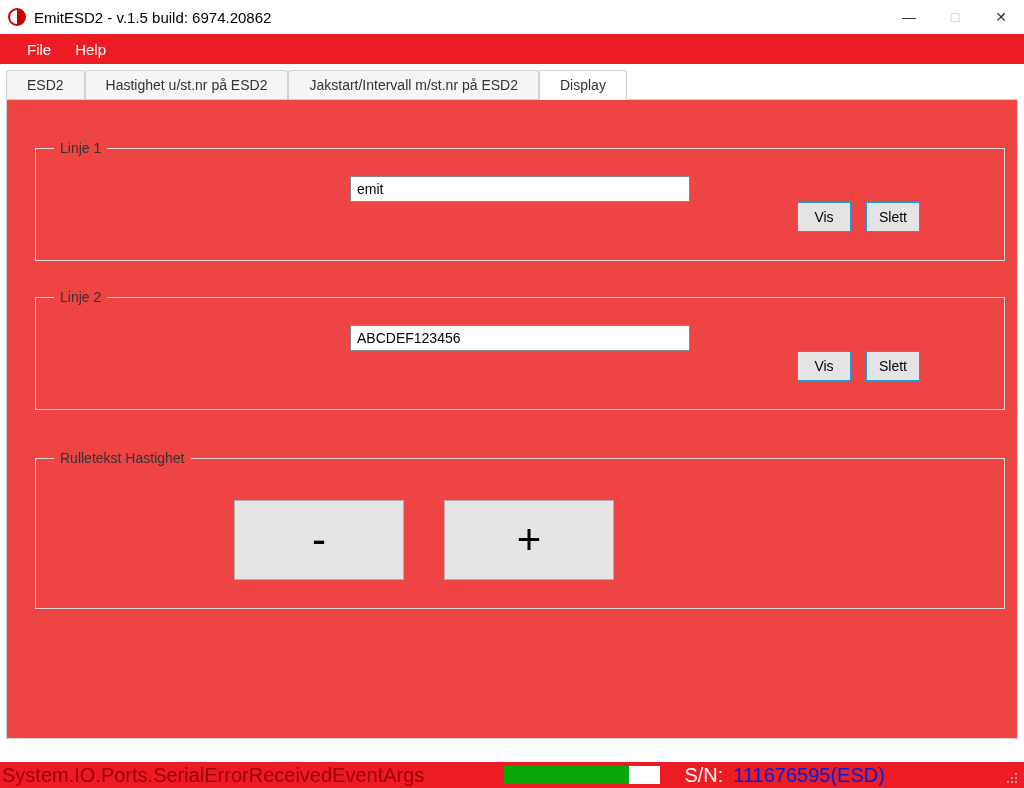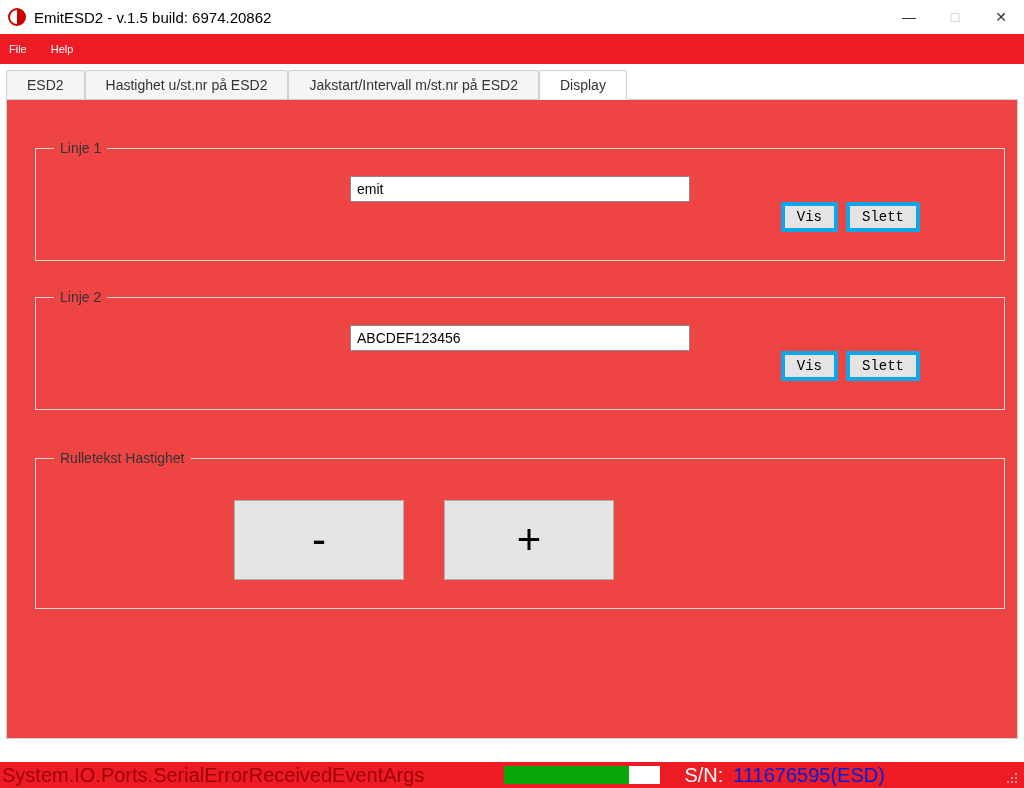--- a/index.html
+++ b/index.html
@@ -41,24 +41,24 @@
     justify-content: center;
     font-size: 14px;
     color: #333;
   }
   .win-btn.disabled { color: #bbb; }
   .menubar {
     background: #ed1c24;
     height: 30px;
     display: flex;
     align-items: center;
-    padding-left: 9px;
+    padding-left: 27px;
     gap: 24px;
     color: #fff;
-    font-size: 11px;
+    font-size: 15px;
   }
   .menu-item { cursor: default; }
   .content {
     flex: 1;
     position: relative;
     background: #fff;
   }
   .tabstrip {
     display: flex;
     margin: 6px 0 0 6px;
@@ -108,26 +108,25 @@
     height: 26px;
     border: 1px solid #888;
     padding: 2px 6px;
     font-size: 14px;
     font-family: inherit;
   }
   .btn {
     height: 30px;
     min-width: 54px;
     padding: 0 12px;
-    border: 4px solid #0ea5e9;
+    border: 1px solid #0ea5e9;
     background: #e4e4e4;
     font-size: 14px;
     cursor: default;
-    margin-left: 8px;
-    font-family: Liberation Mono, monospace;
+    margin-left: 15px;
   }
   .btn-group { margin-left: auto; margin-right: 66px; display:flex; }
   .big-btn {
     width: 170px;
     height: 80px;
     border: 1px solid #b0b0b0;
     background: #e4e4e4;
     font-size: 42px;
     font-weight: 500;
     display: inline-flex;

